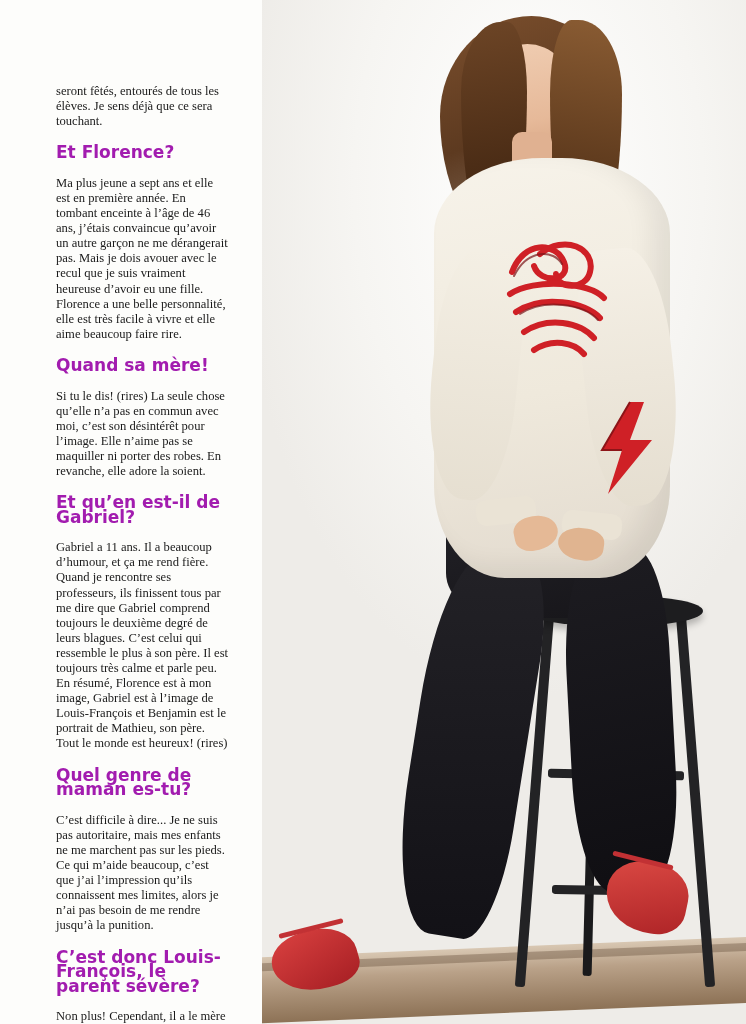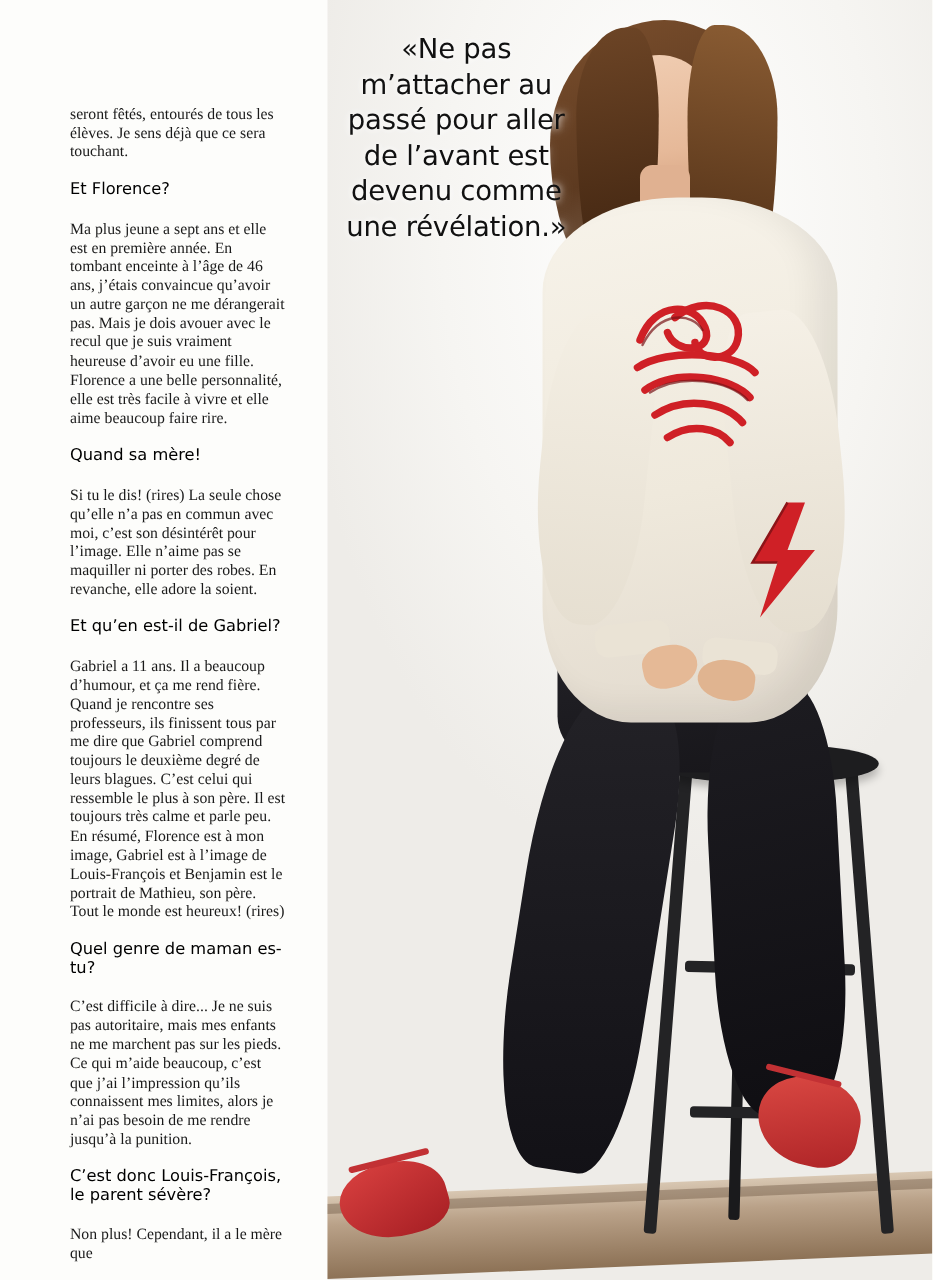--- a/index.html
+++ b/index.html
@@ -283,24 +283,24 @@
   #textcol p {
     margin: 16px;
     font-size: 12.6px;
     line-height: 15.1px;
     color: #1a1a1a;
     text-align: left;
     font-family: "Liberation Serif", serif;
   }
   #textcol p.q {
     font-family: "DejaVu Sans", sans-serif;
-    font-weight: normal;
-    font-size: 13px;
+    font-weight: bold;
+    font-size: 17px;
     line-height: 14.6px;
-    color: #000000;
+    color: #a21caf;
     margin-top: 0px;
   }
   #textcol p.a { margin-top: 0px; }
 </style>
 </head>
 <body>
 
 <div id="page">
 
   <div id="photo-area">
@@ -354,21 +354,20 @@
     <div class="cuff cuff-r"></div>
     <div class="hand-l"></div>
     <div class="hand-r"></div>
 
     <div class="shoe-back"></div>
     <div class="shoe-strap" style="left:350px; top:858px; width:62px; transform:rotate(14deg);"></div>
     <div class="shoe-front"></div>
     <div class="shoe-strap" style="left:16px; top:926px; width:66px; transform:rotate(-14deg);"></div>
   </div>
 
-  <div id="pullquote">«Ne pas m’attacher au passé pour aller de l’avant est devenu comme une révélation.»</div>
 
   <div id="textcol">
     <p class="a">seront fêtés, entourés de tous les élèves. Je sens déjà que ce sera touchant.</p>
     <p class="q">Et Florence?</p>
     <p class="a">Ma plus jeune a sept ans et elle est en première année. En tombant enceinte à l’âge de 46 ans, j’étais convaincue qu’avoir un autre garçon ne me dérangerait pas. Mais je dois avouer avec le recul que je suis vraiment heureuse d’avoir eu une fille. Florence a une belle personnalité, elle est très facile à vivre et elle aime beaucoup faire rire.</p>
     <p class="q">Quand sa mère!</p>
     <p class="a">Si tu le dis! (rires) La seule chose qu’elle n’a pas en commun avec moi, c’est son désintérêt pour l’image. Elle n’aime pas se maquiller ni porter des robes. En revanche, elle adore la soient.</p>
     <p class="q">Et qu’en est-il de Gabriel?</p>
     <p class="a">Gabriel a 11 ans. Il a beaucoup d’humour, et ça me rend fière. Quand je rencontre ses professeurs, ils finissent tous par me dire que Gabriel comprend toujours le deuxième degré de leurs blagues. C’est celui qui ressemble le plus à son père. Il est toujours très calme et parle peu. En résumé, Florence est à mon image, Gabriel est à l’image de Louis-François et Benjamin est le portrait de Mathieu, son père. Tout le monde est heureux! (rires)</p>
     <p class="q">Quel genre de maman es-tu?</p>

